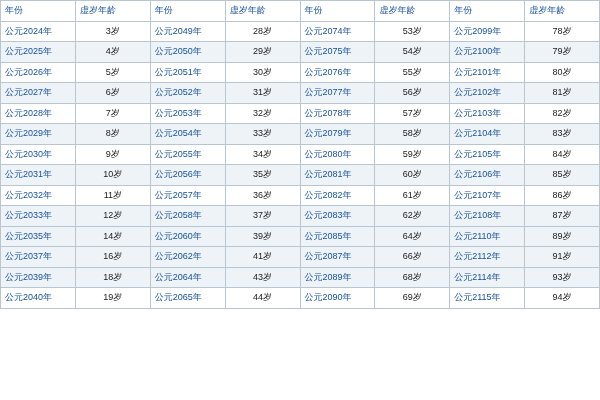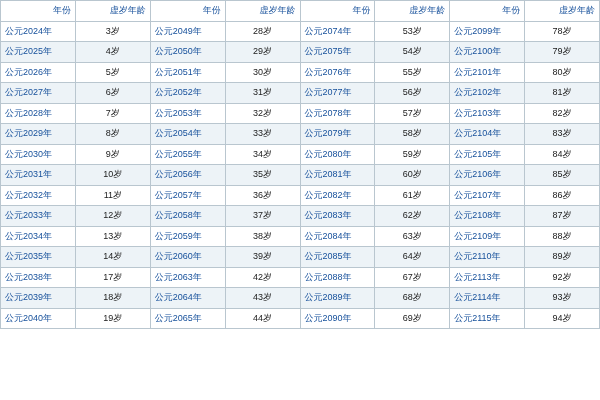--- a/index.html
+++ b/index.html
@@ -34,21 +34,21 @@
     width: 62px;
     text-align: left;
     color: #16509b;
   }
   .age-cell {
     width: 38px;
     text-align: center;
     color: #1a1a1a;
   }
   .head-cell {
-    text-align: right;
+    text-align: left;
     color: #16509b;
     font-size: 9px;
   }
   tr.even td {
     background: #ffffff;
   }
   tr.odd td {
     background: #edf3f7;
   }
   tr.head-row td {
@@ -170,49 +170,39 @@
       <tr class="odd">
         <td class="year-cell">公元2033年</td>
         <td class="age-cell">12岁</td>
         <td class="year-cell">公元2058年</td>
         <td class="age-cell">37岁</td>
         <td class="year-cell">公元2083年</td>
         <td class="age-cell">62岁</td>
         <td class="year-cell">公元2108年</td>
         <td class="age-cell">87岁</td>
       </tr>
-      <tr class="even">
-        <td class="year-cell">公元2034年</td>
-        <td class="age-cell">13岁</td>
-        <td class="year-cell">公元2059年</td>
-        <td class="age-cell">38岁</td>
-        <td class="year-cell">公元2084年</td>
-        <td class="age-cell">63岁</td>
-        <td class="year-cell">公元2109年</td>
-        <td class="age-cell">88岁</td>
-      </tr>
       <tr class="odd">
         <td class="year-cell">公元2035年</td>
         <td class="age-cell">14岁</td>
         <td class="year-cell">公元2060年</td>
         <td class="age-cell">39岁</td>
         <td class="year-cell">公元2085年</td>
         <td class="age-cell">64岁</td>
         <td class="year-cell">公元2110年</td>
         <td class="age-cell">89岁</td>
       </tr>
-      <tr class="even">
-        <td class="year-cell">公元2038年</td>
-        <td class="age-cell">17岁</td>
-        <td class="year-cell">公元2063年</td>
-        <td class="age-cell">42岁</td>
-        <td class="year-cell">公元2088年</td>
-        <td class="age-cell">67岁</td>
-        <td class="year-cell">公元2113年</td>
-        <td class="age-cell">92岁</td>
+      <tr class="odd">
+        <td class="year-cell">公元2037年</td>
+        <td class="age-cell">16岁</td>
+        <td class="year-cell">公元2062年</td>
+        <td class="age-cell">41岁</td>
+        <td class="year-cell">公元2087年</td>
+        <td class="age-cell">66岁</td>
+        <td class="year-cell">公元2112年</td>
+        <td class="age-cell">91岁</td>
       </tr>
       <tr class="odd">
         <td class="year-cell">公元2039年</td>
         <td class="age-cell">18岁</td>
         <td class="year-cell">公元2064年</td>
         <td class="age-cell">43岁</td>
         <td class="year-cell">公元2089年</td>
         <td class="age-cell">68岁</td>
         <td class="year-cell">公元2114年</td>
         <td class="age-cell">93岁</td>

